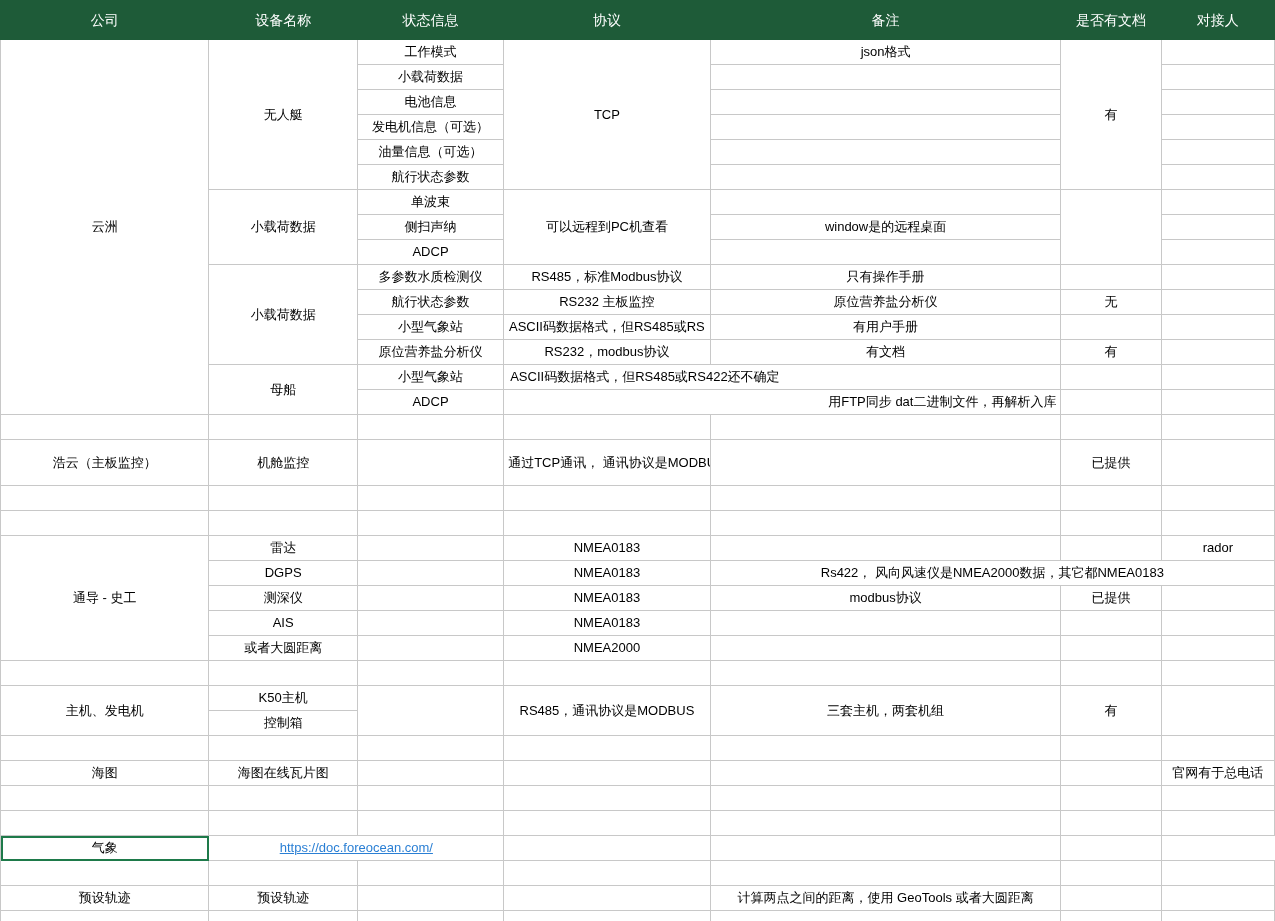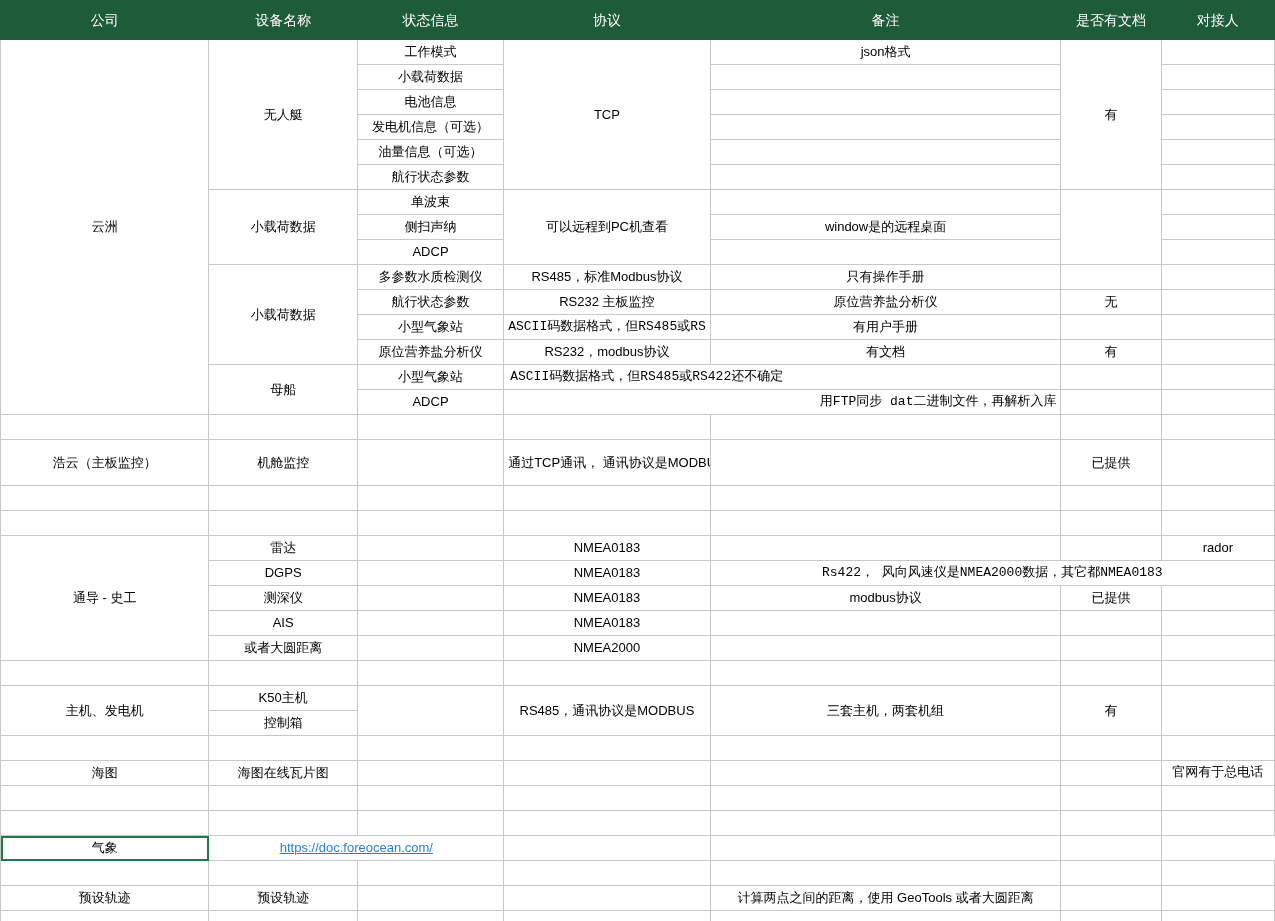--- a/index.html
+++ b/index.html
@@ -54,21 +54,21 @@
     text-decoration: underline;
   }
   td.link {
     text-align: left;
     padding-left: 8px;
   }
   .selected-cell {
     outline: 2px solid #1e7a4a;
     outline-offset: -2px;
   }
-  td.small { font-size: 12.5px; font-family: Liberation Mono, monospace; }
+  td.small { font-size: 12.5px; }
   td.multiline { white-space: pre-line; line-height: 1.25; }
 </style>
 </head>
 <body>
 
 <table class="sheet">
   <colgroup>
     <col class="c0">
       <col class="c1">
       <col class="c2">

